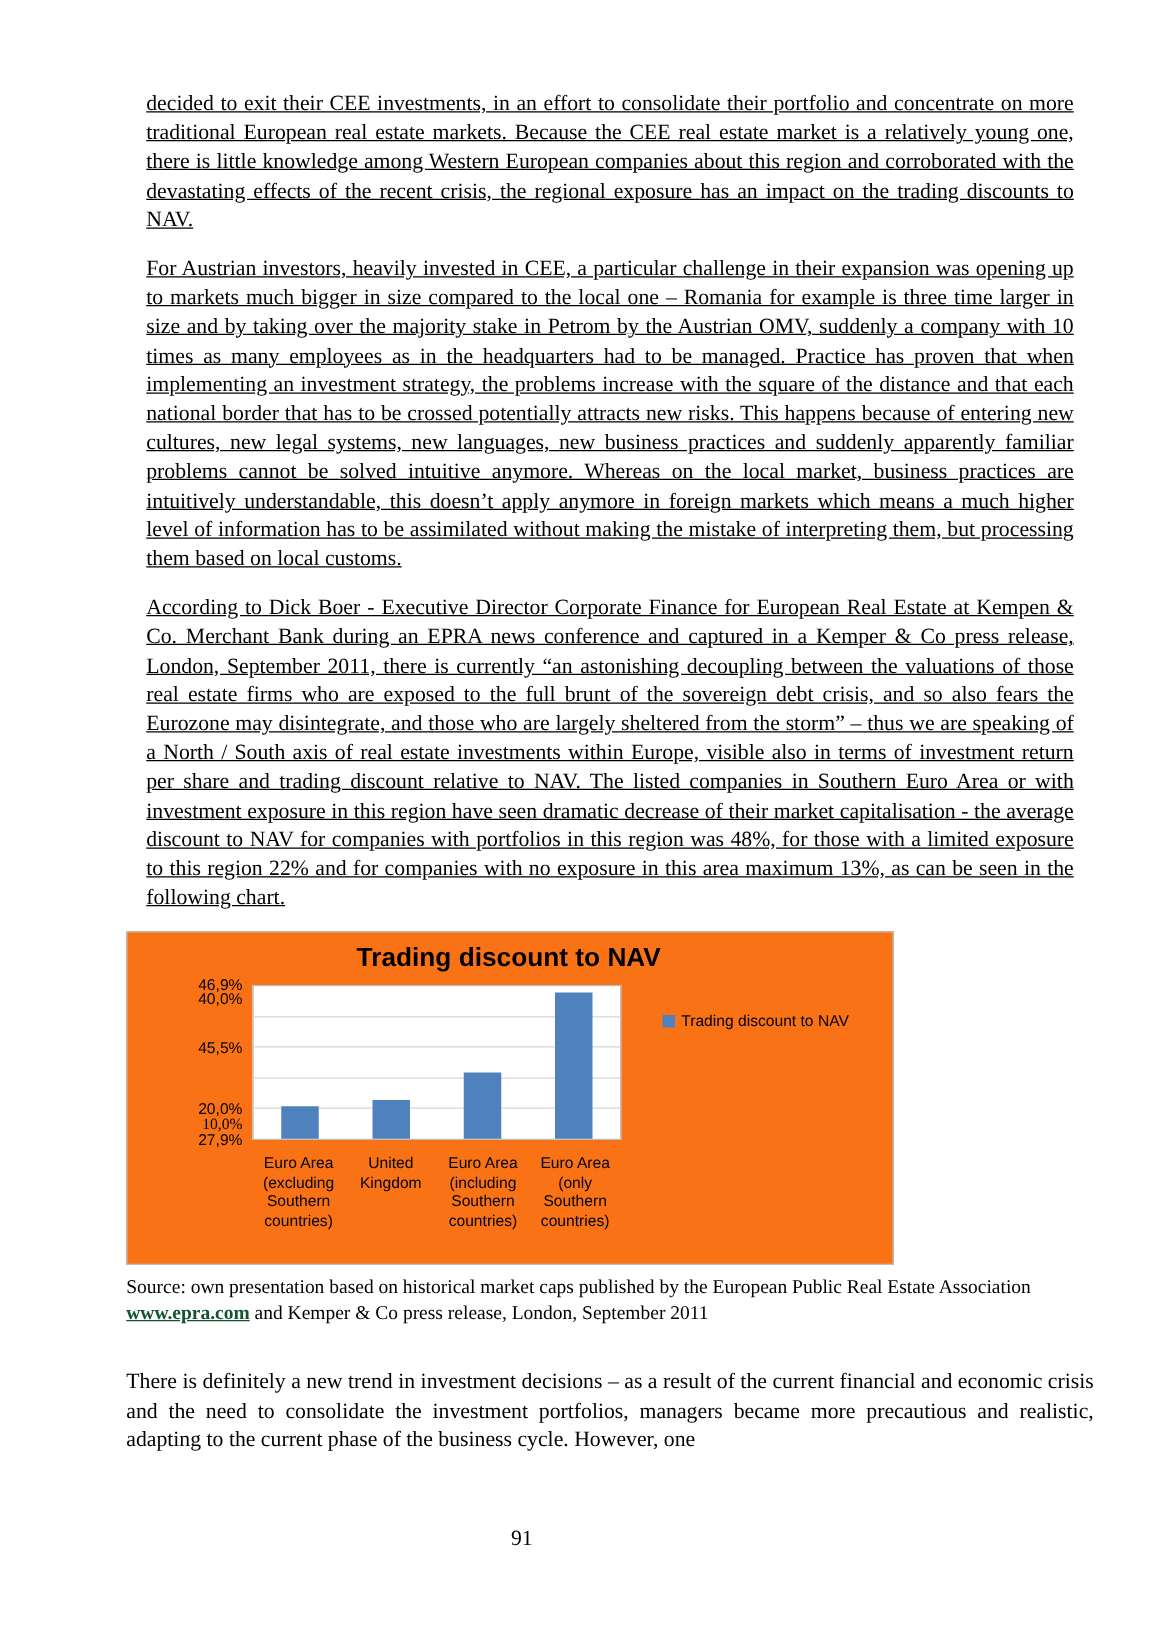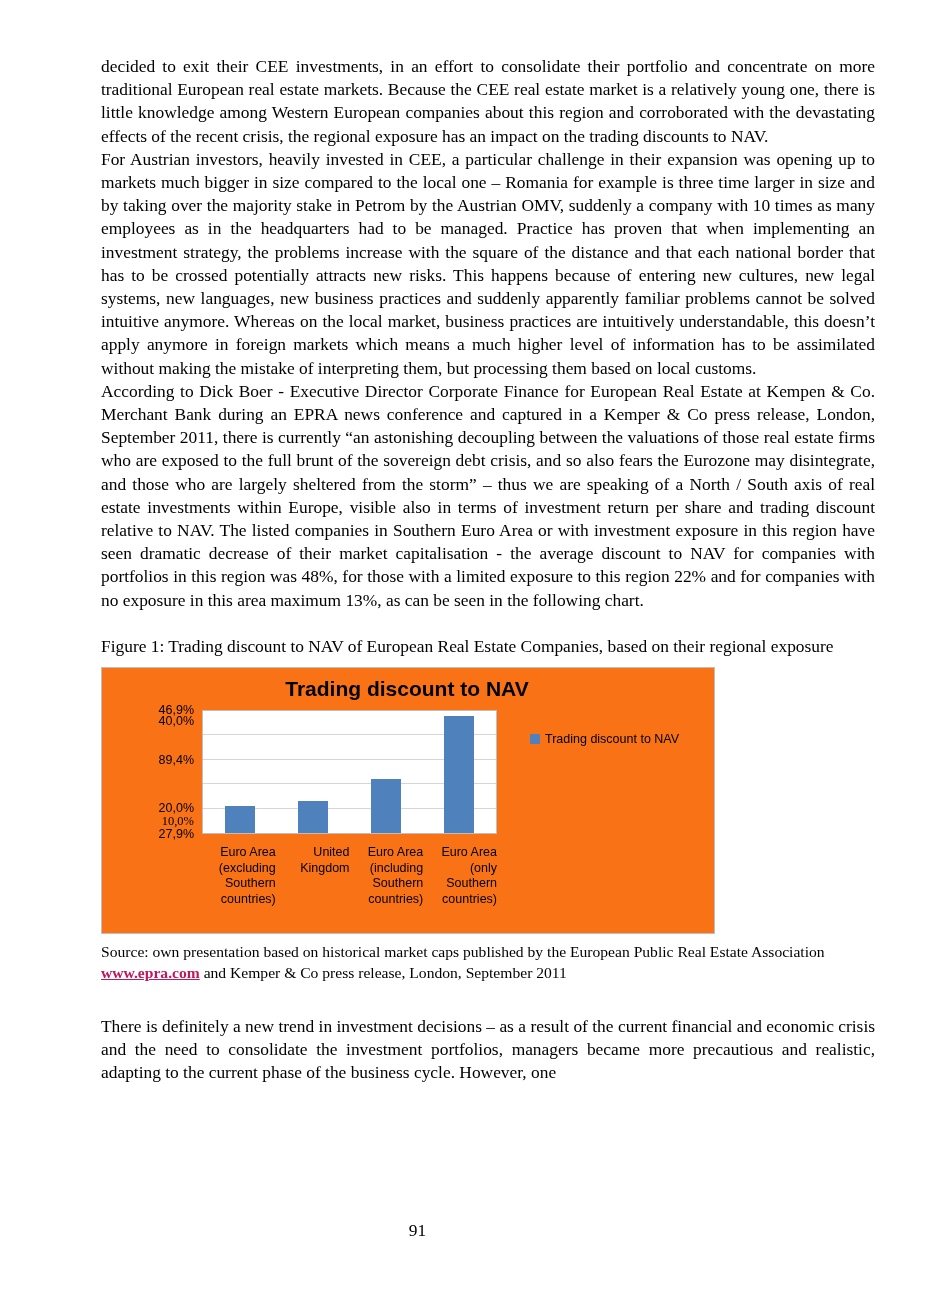--- a/index.html
+++ b/index.html
@@ -12,24 +12,25 @@
     font-family: "Liberation Serif", serif;
     position: relative;
   }
   .content {
     position: absolute;
     left: 101px;
     top: 55px;
     width: 774px;
   }
   p.body-text {
-    margin: 0;
+    margin: 16px;
     font-size: 17.4px;
     line-height: 23.2px;
     text-align: justify;
+    text-decoration: underline;
   }
   p.caption {
     margin: 23px 0 0 0;
     font-size: 17.4px;
     line-height: 23.2px;
     text-align: justify;
   }
   
   .chart-box {
     --bar: #4F81BD;
@@ -92,21 +93,21 @@
   }
   .x-axis {
     position: absolute;
     left: 100px;
     top: 177px;
     width: 295px;
     display: flex;
   }
   .x-axis span {
     flex: 1;
-    text-align: right;
+    text-align: center;
     font-size: 12.5px;
     line-height: 15.5px;
     white-space: pre-line;
     color: #000000;
   }
   .legend {
     position: absolute;
     left: 428px;
     top: 64px;
     display: flex;
@@ -151,29 +152,28 @@
 </style>
 </head>
 <body>
 
 <div class="content">
 
   <p class="body-text">decided to exit their CEE investments, in an effort to consolidate their portfolio and concentrate on more traditional European real estate markets. Because the CEE real estate market is a relatively young one, there is little knowledge among Western European companies about this region and corroborated with the devastating effects of the recent crisis, the regional exposure has an impact on the trading discounts to NAV.</p>
   <p class="body-text">For Austrian investors, heavily invested in CEE, a particular challenge in their expansion was opening up to markets much bigger in size compared to the local one – Romania for example is three time larger in size and by taking over the majority stake in Petrom by the Austrian OMV, suddenly a company with 10 times as many employees as in the headquarters had to be managed. Practice has proven that when implementing an investment strategy, the problems increase with the square of the distance and that each national border that has to be crossed potentially attracts new risks. This happens because of entering new cultures, new legal systems, new languages, new business practices and suddenly apparently familiar problems cannot be solved intuitive anymore. Whereas on the local market, business practices are intuitively understandable, this doesn’t apply anymore in foreign markets which means a much higher level of information has to be assimilated without making the mistake of interpreting them, but processing them based on local customs.</p>
   <p class="body-text">According to Dick Boer - Executive Director Corporate Finance for European Real Estate at Kempen &amp; Co. Merchant Bank during an EPRA news conference and captured in a Kemper &amp; Co press release, London, September 2011, there is currently “an astonishing decoupling between the valuations of those real estate firms who are exposed to the full brunt of the sovereign debt crisis, and so also fears the Eurozone may disintegrate, and those who are largely sheltered from the storm” – thus we are speaking of a North / South axis of real estate investments within Europe, visible also in terms of investment return per share and trading discount relative to NAV. The listed companies in Southern Euro Area or with investment exposure in this region have seen dramatic decrease of their market capitalisation - the average discount to NAV for companies with portfolios in this region was 48%, for those with a limited exposure to this region 22% and for companies with no exposure in this area maximum 13%, as can be seen in the following chart.</p>
 
-  <p class="caption">Figure 1:  Trading discount to NAV of European Real Estate Companies, based on their  regional exposure</p>
 
   <div class="chart-box" style="--bar: #4F81BD; --chart-border: #BFBFBF; --gridline: #D6D6D6;">
     <div class="chart-title">Trading discount to NAV</div>
     <div class="y-axis">
         <span style="top: 117px;">27,9%</span>
         <span style="top: 104px; font-family: Liberation Serif, serif;">10,0%</span>
         <span style="top: 67.4px; margin-top: 24px;">20,0%</span>
-        <span style="top: 42.6px;">89,4%</span>
+        <span style="top: 42.6px;">45,5%</span>
         <span style="top: 4px;">40,0%</span>
         <span style="top: -7px;">46,9%</span>
       </div>
     <div class="chart-plot">
         <div class="gridline" style="bottom: 20%;"></div>
         <div class="gridline" style="bottom: 40%;"></div>
         <div class="gridline" style="bottom: 60%;"></div>
         <div class="gridline" style="bottom: 80%;"></div>
         <div class="bar" style="left: 12.5%; height: 22%;"></div>
         <div class="bar" style="left: 37.5%; height: 26%;"></div>
@@ -195,19 +195,19 @@
 (only
 Southern
 countries)</span>
       </div>
     <div class="legend">
         <span class="legend-swatch"></span>
         <span>Trading discount to NAV</span>
       </div>
   </div>
 
-  <p class="source"><span>Source: own presentation based on historical market caps published by the European Public Real Estate Association </span><a href="#" class="epra-link" style="color: #be185d;">www.epra.com</a><span> and Kemper &amp; Co press release, London, September 2011</span></p>
+  <p class="source"><span>Source: own presentation based on historical market caps published by the European Public Real Estate Association </span><a href="#" class="epra-link" style="color: #14532d;">www.epra.com</a><span> and Kemper &amp; Co press release, London, September 2011</span></p>
 
   <p class="closing">There is definitely a new trend in investment decisions – as a result of the current financial and economic crisis and the need to consolidate the investment portfolios, managers became more precautious and realistic, adapting to the current phase of the business cycle. However, one</p>
 
 </div>
 
 <div class="page-number">91</div>
 
 </body></html>

